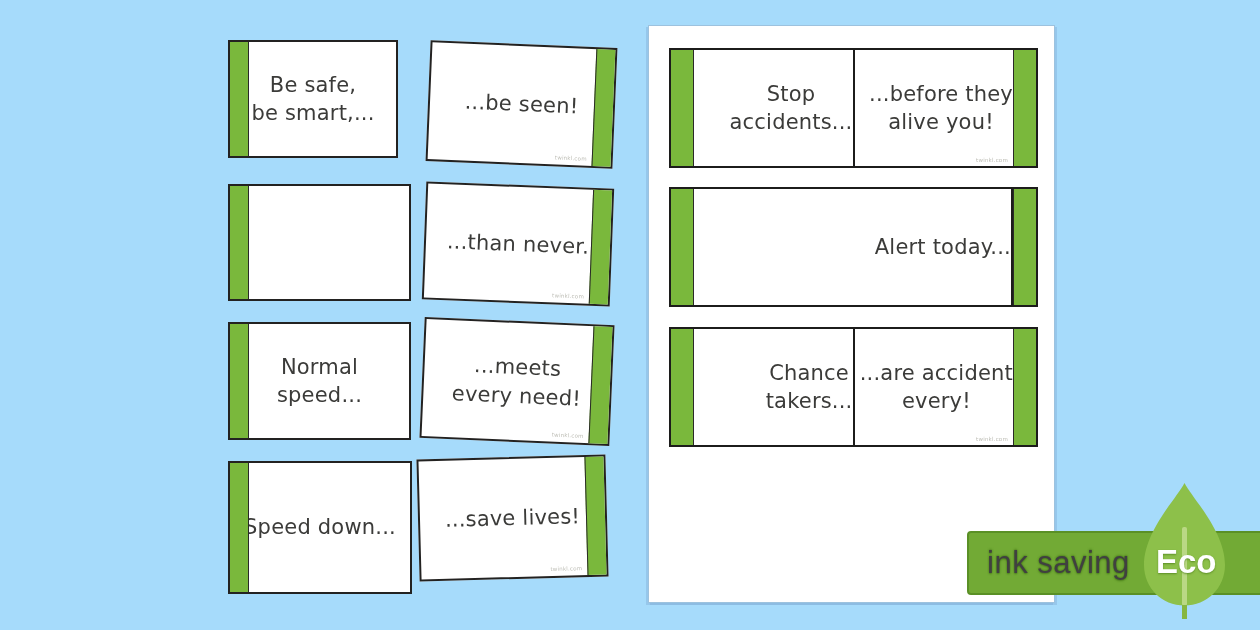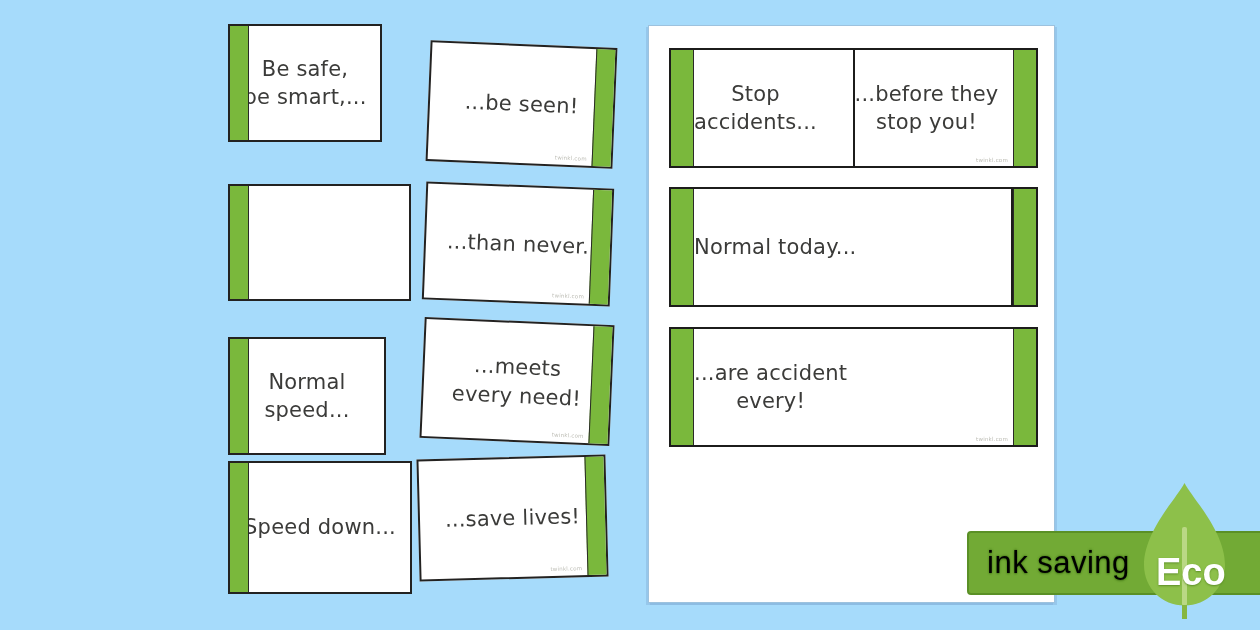--- a/index.html
+++ b/index.html
@@ -38,72 +38,71 @@
   }
   .domino{
     position:absolute;left:20px;width:369px;height:120px;
     background:#ffffff;border:2px solid #1c1c1b;box-sizing:border-box;
     display:flex;align-items:stretch;
   }
   .d-stripe{width:22px;background:#7ab83c;flex:0 0 auto;}
   .d-stripe.ds-left{border-right:1px solid #2a2a28;}
   .d-stripe.ds-right{border-left:1px solid #2a2a28;}
   .d-cell{
-    flex:1 1 0;display:flex;align-items:center;justify-content:flex-start;
+    flex:1 1 0;display:flex;align-items:center;justify-content:flex-end;
     position:relative;
   }
   .d-cell.d-left{border-right:2px solid #1c1c1b;}
   .d-cell .wm{right:5px;bottom:3px;}
   
   .eco-bar{
     position:absolute;left:967px;top:531px;width:300px;height:64px;
     background:#72aa35;border:2px solid #5a9026;border-radius:4px;
     box-sizing:border-box;display:flex;align-items:center;
   }
   .ink-label{
-    margin-left:18px;color:#000000;font-size:31px;
+    margin-left:18px;color:#404040;font-size:31px;
     font-family:"Liberation Sans","DejaVu Sans",sans-serif;
     text-shadow:0 1px 2px rgba(66,117,22,.9), 0 -1px 2px rgba(66,117,22,.6);
     letter-spacing:.5px;
   }
   .leaf-svg{position:absolute;left:1136px;top:481px;}
   .eco-label{
     position:absolute;left:1156px;top:543px;color:#ffffff;
-    font-size:38px;font-weight:bold;
+    font-size:33px;font-weight:bold;
     font-family:"Liberation Sans","DejaVu Sans",sans-serif;
     text-shadow:0 1px 2px rgba(80,130,30,.8);
-    margin-top:8px;
   }
 </style>
 </head>
 <body>
 
 <div id="stage">
 
-  <div class="card" style="left:228px;top:24px;width:154px;height:118px">
+  <div class="card" style="left:228px;top:40px;width:170px;height:118px">
     <span class="stripe left"></span>
     <div class="card-text">Be safe,
 be smart,...</div>
   </div>
   <div class="card rot1" style="left:428px;top:44px;width:187px;height:121px">
     <span class="stripe right"></span>
     <div class="card-text">...be seen!</div>
     <span class="wm">twinkl.com</span>
   </div>
 
   <div class="card" style="left:228px;top:184px;width:183px;height:117px">
     <span class="stripe left"></span>
   </div>
   <div class="card rot2" style="left:424px;top:185px;width:188px;height:118px">
     <span class="stripe right"></span>
     <div class="card-text">...than never.</div>
     <span class="wm">twinkl.com</span>
   </div>
 
-  <div class="card" style="left:228px;top:337px;width:158px;height:118px">
+  <div class="card" style="left:228px;top:322px;width:183px;height:118px">
     <span class="stripe left"></span>
     <div class="card-text">Normal
 speed...</div>
   </div>
   <div class="card rot3" style="left:422px;top:321px;width:190px;height:121px">
     <span class="stripe right"></span>
     <div class="card-text">...meets
 every need!</div>
     <span class="wm">twinkl.com</span>
   </div>
@@ -121,36 +120,40 @@
   <div class="page">
 
     <div class="domino" style="top:22px">
       <span class="d-stripe ds-left"></span>
       <div class="d-cell d-left">
         <div class="card-text">Stop
 accidents...</div>
       </div>
       <div class="d-cell">
         <div class="card-text">...before they
-stop you!</div>
+alive you!</div>
         <span class="wm">twinkl.com</span>
       </div>
       <span class="d-stripe ds-right"></span>
     </div>
 
     <div class="domino" style="top:161px">
       <span class="d-stripe ds-left"></span>
       <div class="d-cell d-left">
-        <div class="card-text">Normal today...</div>
+        <div class="card-text">Alert today...</div>
       </div>
       <span class="d-stripe ds-right"></span>
     </div>
 
     <div class="domino" style="top:301px">
       <span class="d-stripe ds-left"></span>
+      <div class="d-cell d-left">
+        <div class="card-text">Chance
+takers...</div>
+      </div>
       <div class="d-cell">
         <div class="card-text">...are accident
 every!</div>
         <span class="wm">twinkl.com</span>
       </div>
       <span class="d-stripe ds-right"></span>
     </div>
 
   </div>
 

